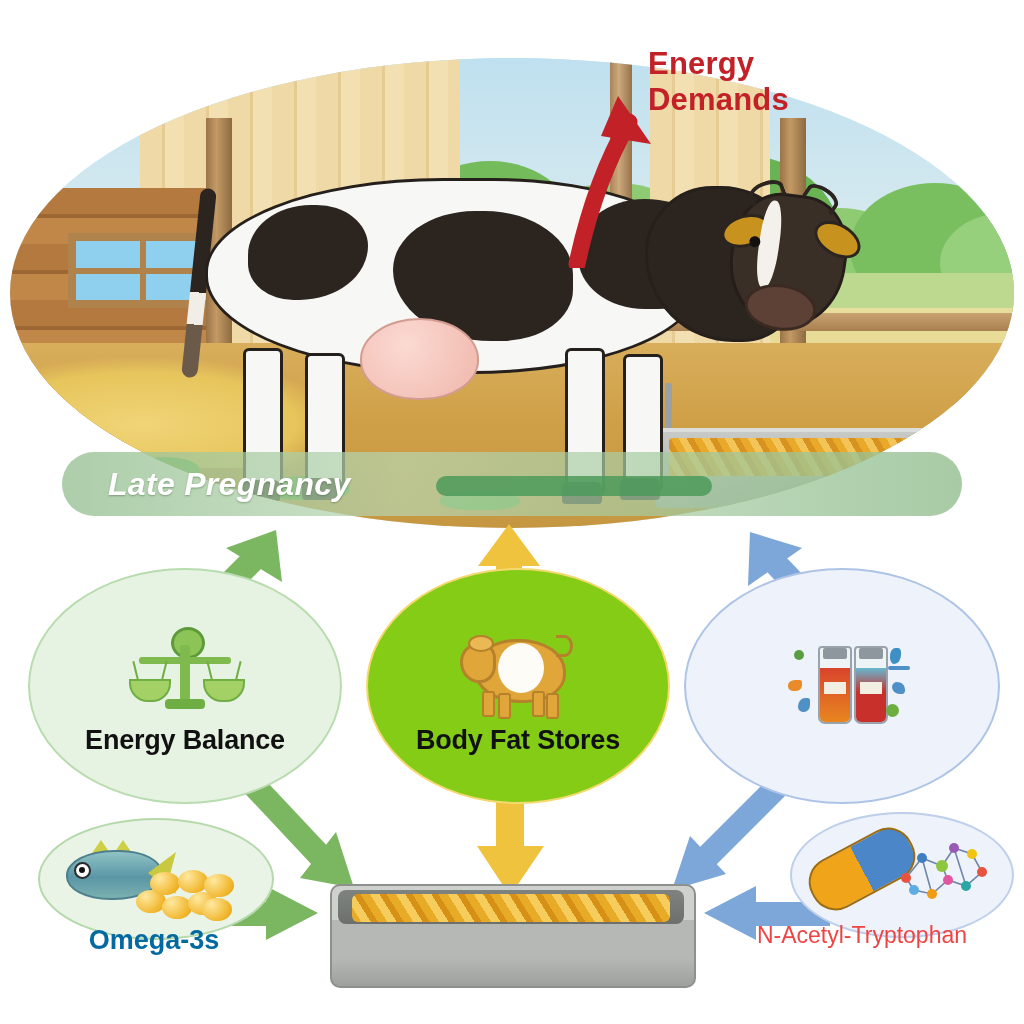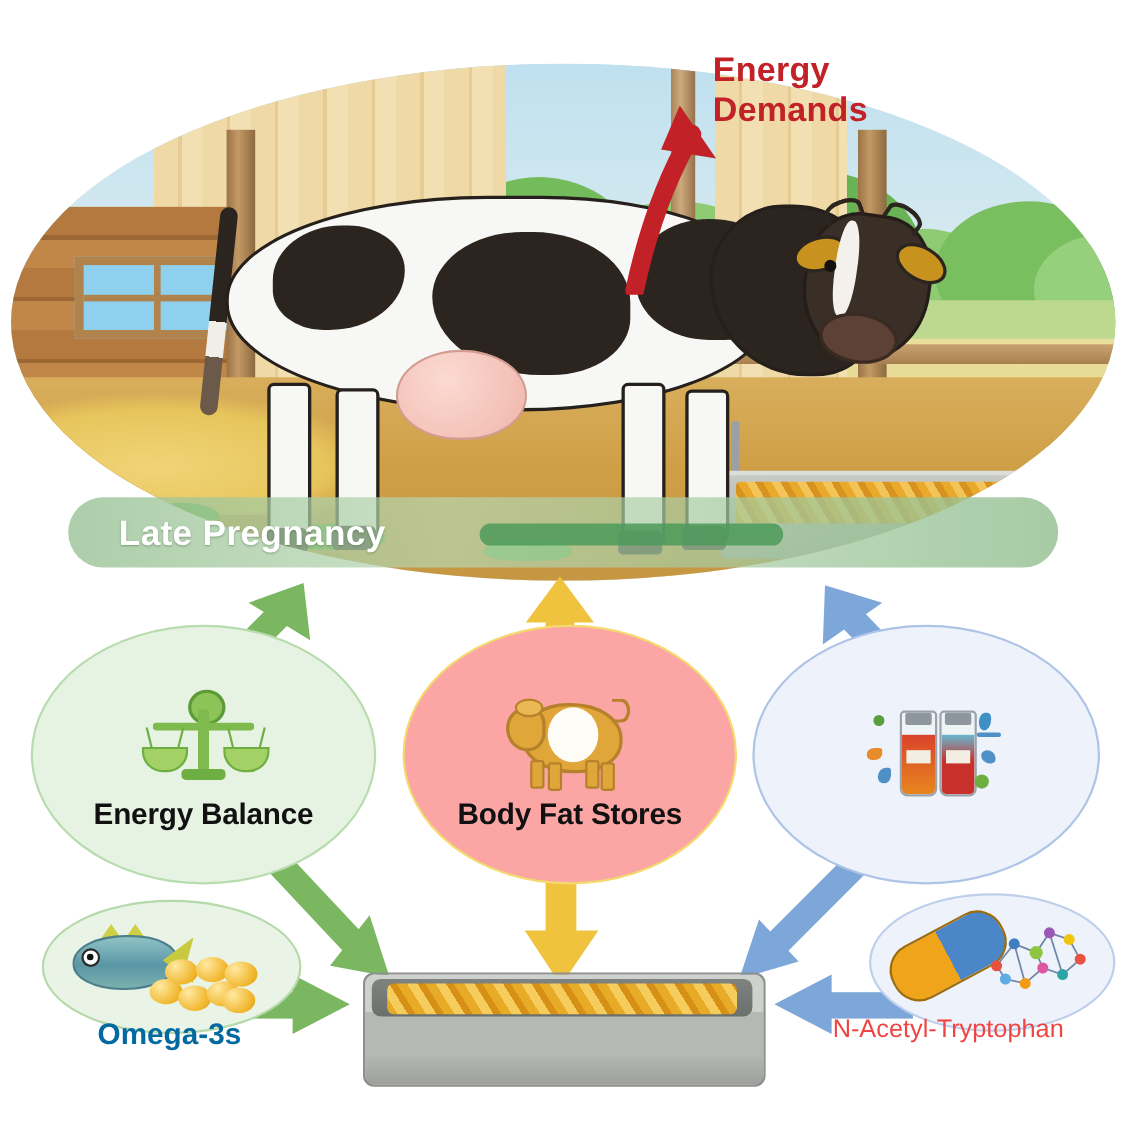--- a/index.html
+++ b/index.html
@@ -106,32 +106,32 @@
   .energy-label{position:absolute;left:648px;top:46px;width:180px;color:#c12127;
       font-weight:bold;font-size:31px;line-height:36px;letter-spacing:.2px;}
 
   
   .band{position:absolute;left:62px;top:452px;width:900px;height:64px;border-radius:32px;
       background:linear-gradient(90deg,rgba(150,192,146,.78),rgba(183,214,177,.70) 38%,
                   rgba(168,205,163,.70) 62%,rgba(146,190,143,.80));}
   .band-label{position:absolute;top:0;height:64px;display:flex;align-items:center;
       color:#ffffff;font-weight:bold;font-size:32px;letter-spacing:.3px;
       text-shadow:0 1px 2px rgba(60,90,55,.45);}
-  .band-label.left{left:46px;}
+  .band-label.left{left:46px;font-style:italic;}
   .band-label.right{right:48px;}
   .band-connector{position:absolute;left:374px;top:24px;width:276px;height:20px;border-radius:10px;
       background:#4c9a5a;opacity:.85;}
 
   
   .node{position:absolute;border-radius:50%;display:flex;flex-direction:column;
       align-items:center;justify-content:center;}
   .node .node-icon{width:120px;height:104px;position:relative;margin-bottom:4px;}
   .node .node-label{font-weight:bold;font-size:27px;color:#111111;letter-spacing:-.2px;white-space:nowrap;}
   .node.green{left:28px;top:568px;width:310px;height:232px;background:#e6f3e2;border:2px solid #b8dcae;}
-  .node.yellow{left:366px;top:568px;width:300px;height:232px;background:#fca5a5;border:2px solid #f3d96e;}
+  .node.yellow{left:366px;top:568px;width:300px;height:232px;background:#84cc16;border:2px solid #f3d96e;}
   .node.blue{left:684px;top:568px;width:312px;height:232px;background:#eef2fb;border:2px solid #aec4e6;}
 
   
   .scale .beam{position:absolute;left:14px;top:40px;width:92px;height:7px;background:#7fba4e;border-radius:3px;}
   .scale .post2{position:absolute;left:55px;top:28px;width:10px;height:56px;background:#7fba4e;border-radius:3px;}
   .scale .base{position:absolute;left:40px;top:82px;width:40px;height:10px;background:#6fae43;border-radius:4px;}
   .scale .knob{position:absolute;left:46px;top:10px;width:28px;height:26px;border-radius:50%;background:#8cc457;border:3px solid #5d9b38;}
   .scale .pan{position:absolute;width:38px;height:19px;border-radius:0 0 19px 19px;background:#a3d166;border:2px solid #6fae43;}
   .scale .pan.l{left:4px;top:62px;}
   .scale .pan.r{left:78px;top:62px;}

